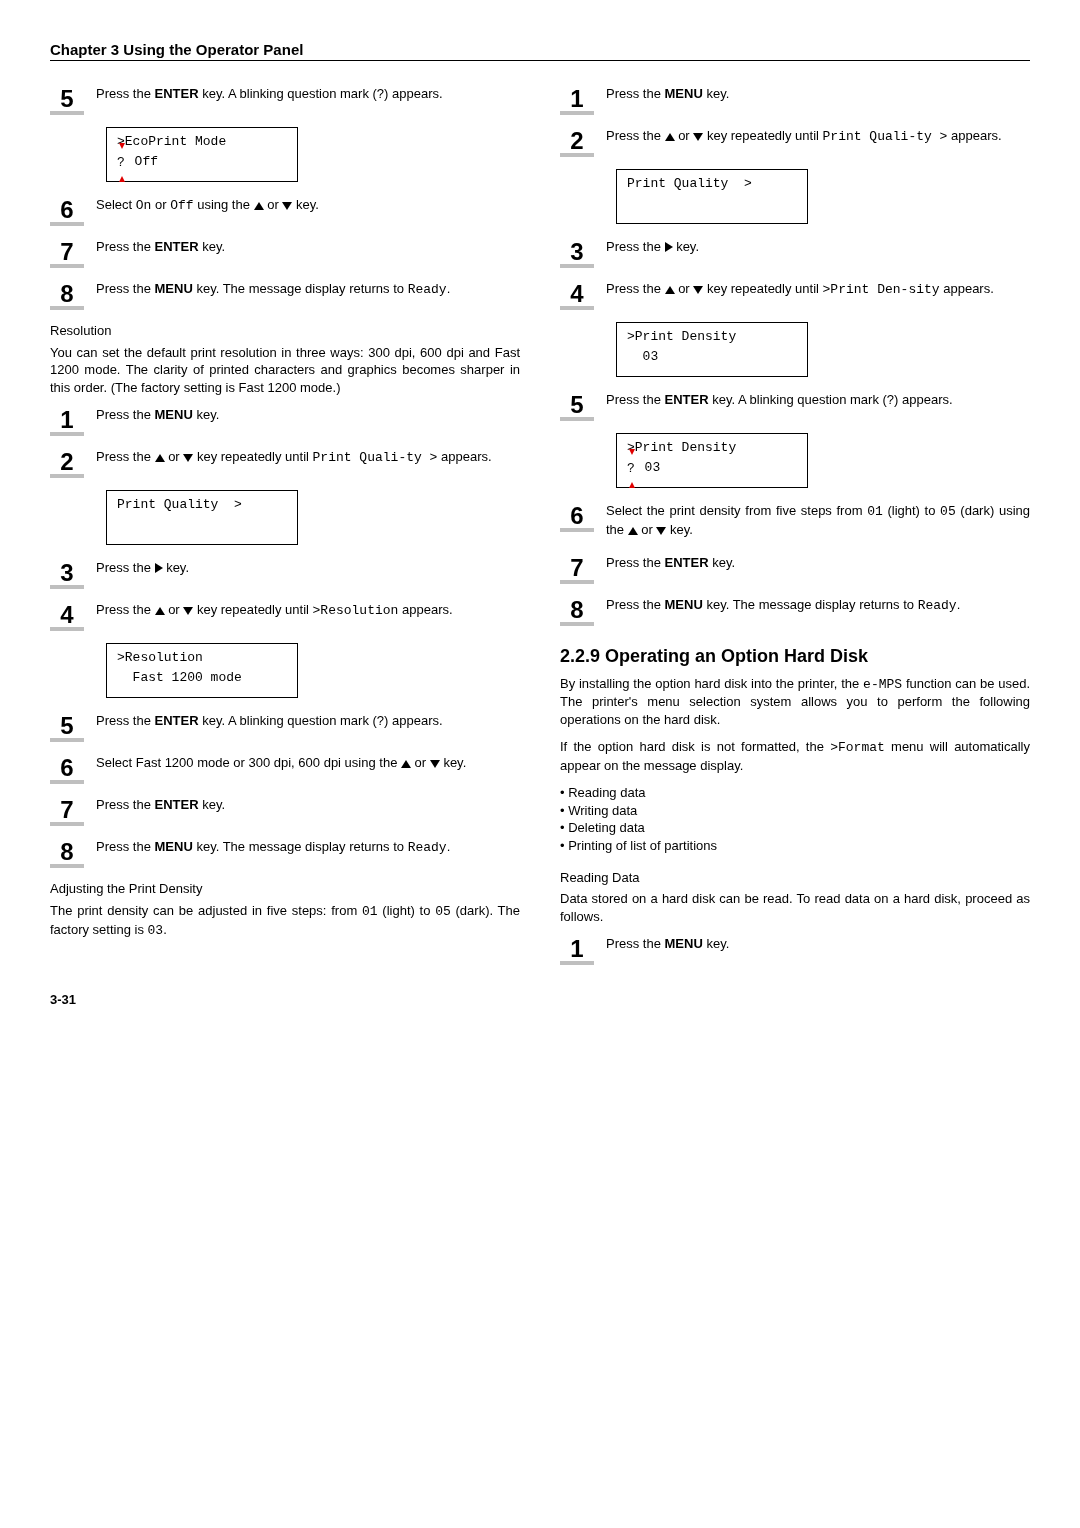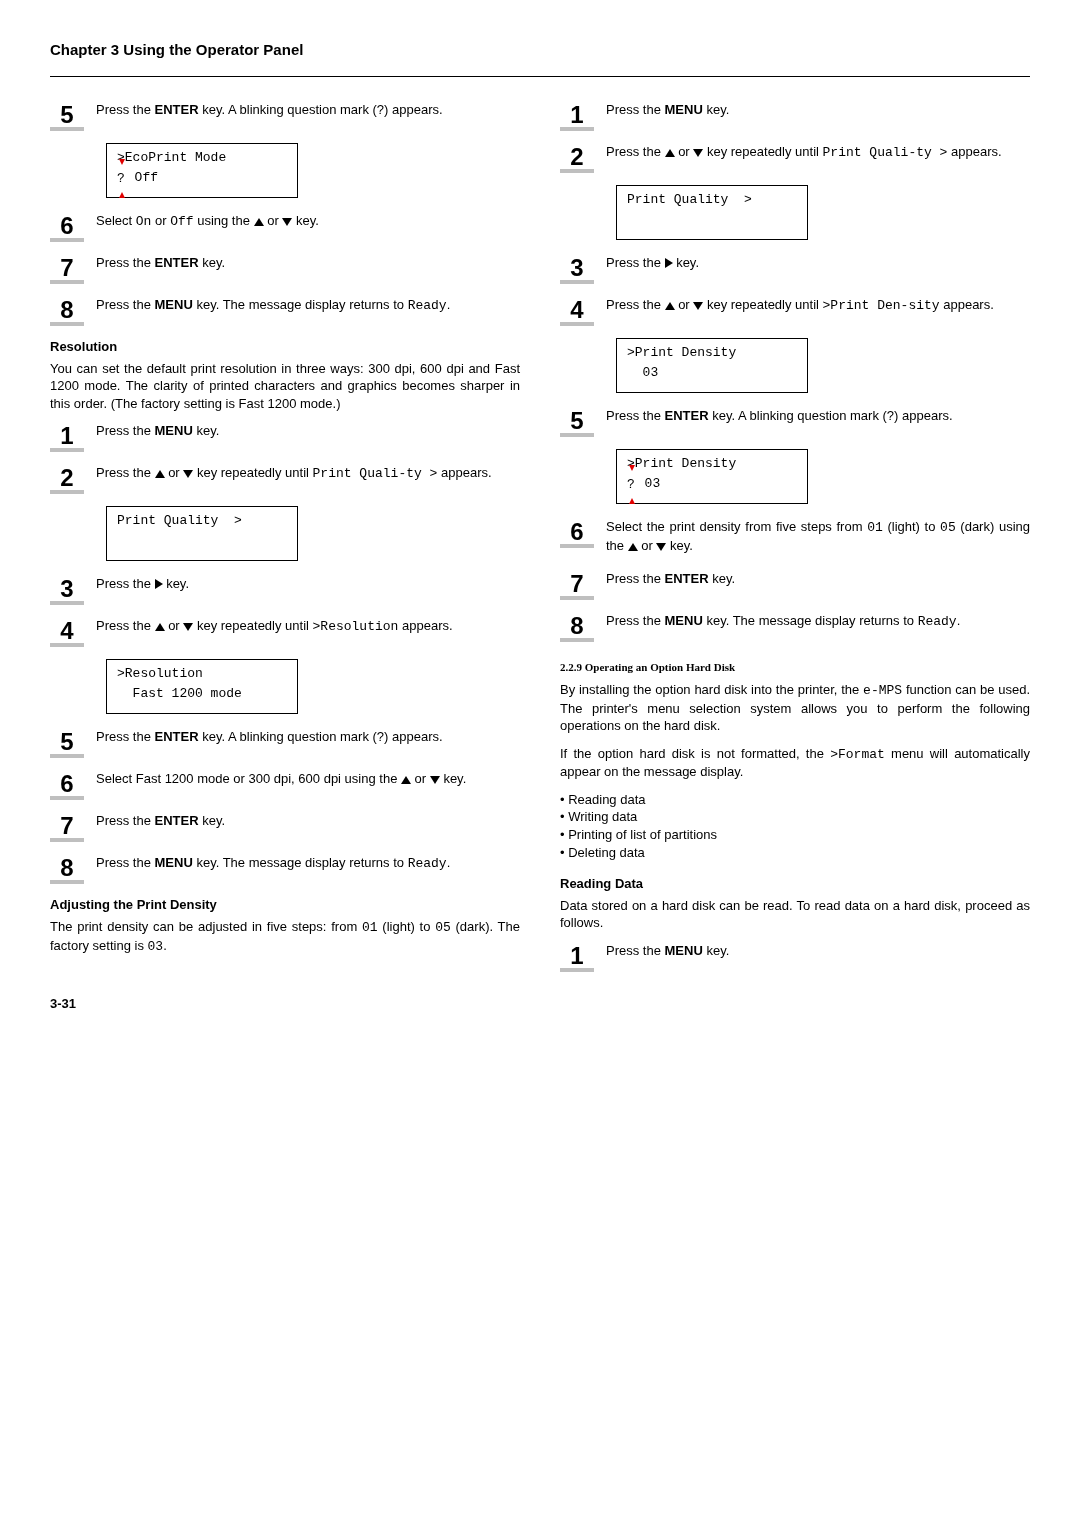--- a/index.html
+++ b/index.html
@@ -8,21 +8,21 @@
     margin: 0;
     padding: 40px 50px;
     width: 980px;
     color: #000;
     line-height: 1.35;
   }
   .chapter-title {
     font-weight: bold;
     font-size: 15px;
     border-bottom: 1px solid #000;
-    padding-bottom: 16px;
+    padding-bottom: 0;
     margin-bottom: 14px;
   }
   .columns {
     display: flex;
     gap: 40px;
   }
   .col {
     flex: 1;
     min-width: 0;
   }
@@ -47,21 +47,21 @@
     left: 0; right: 0; bottom: -4px;
     height: 4px;
     background: #bfbfbf;
   }
   .step-body {
     flex: 1;
     padding-left: 12px;
     text-align: justify;
   }
   .subhead {
-    font-weight: bold;
+    font-weight: normal;
     margin: 14px 0 4px 0;
   }
   .para {
     text-align: justify;
     margin: 4px 0 10px 0;
   }
   .lcd {
     border: 1px solid #000;
     padding: 4px 10px 10px 10px;
     margin: 6px 0 14px 56px;
@@ -96,23 +96,22 @@
     border-left: 3px solid transparent;
     border-right: 3px solid transparent;
     border-bottom: 6px solid #e00000;
   }
   .cursor .q {
     font-family: "Courier New", monospace;
   }
   .mono { font-family: "Courier New", monospace; }
   .section-title {
     font-weight: bold;
-    font-size: 11px;
+    font-size: 18px;
     margin: 22px 0 6px 0;
-    font-family: Liberation Serif, serif;
   }
   ul.bullets {
     margin: 4px 0 10px 0;
     padding-left: 0;
     list-style: none;
   }
   ul.bullets li::before {
     content: '• ';
   }
   .tri-up, .tri-down, .tri-right {
@@ -130,21 +129,21 @@
     border-right: 5px solid transparent;
     border-top: 8px solid #000;
   }
   .tri-right {
     border-top: 5px solid transparent;
     border-bottom: 5px solid transparent;
     border-left: 8px solid #000;
   }
   .page-num {
     font-weight: bold;
-    margin-top: 40px;
+    margin-top: 52px;
   }
   b { font-weight: bold; margin-top: 33px; }
 </style>
 </head>
 <body>
 
 <div class="chapter-title">Chapter 3  Using the Operator Panel</div>
 
 <div class="columns">
 
@@ -280,22 +279,22 @@
       <div class="step-body"><span>Press the </span><b>MENU</b><span> key. The message display returns to </span><span class="mono">Ready</span><span>.</span></div>
     </div>
 
     <div class="section-title">2.2.9 Operating an Option Hard Disk</div>
     <div class="para"><span>By installing the option hard disk into the printer, the </span><span class="mono">e-MPS</span><span> function can be used. The printer's menu selection system allows you to perform the following operations on the hard disk.</span></div>
     <div class="para"><span>If the option hard disk is not formatted, the </span><span class="mono">&gt;Format</span><span> menu will automatically appear on the message display.</span></div>
 
     <ul class="bullets">
       <li>Reading data</li>
       <li>Writing data</li>
+      <li>Deleting data</li>
       <li>Printing of list of partitions</li>
-      <li>Deleting data</li>
     </ul>
 
     <div class="subhead">Reading Data</div>
     <div class="para">Data stored on a hard disk can be read. To read data on a hard disk, proceed as follows.</div>
 
     <div class="step">
       <div class="step-num">1</div>
       <div class="step-body"><span>Press the </span><b>MENU</b><span> key.</span></div>
     </div>
 

